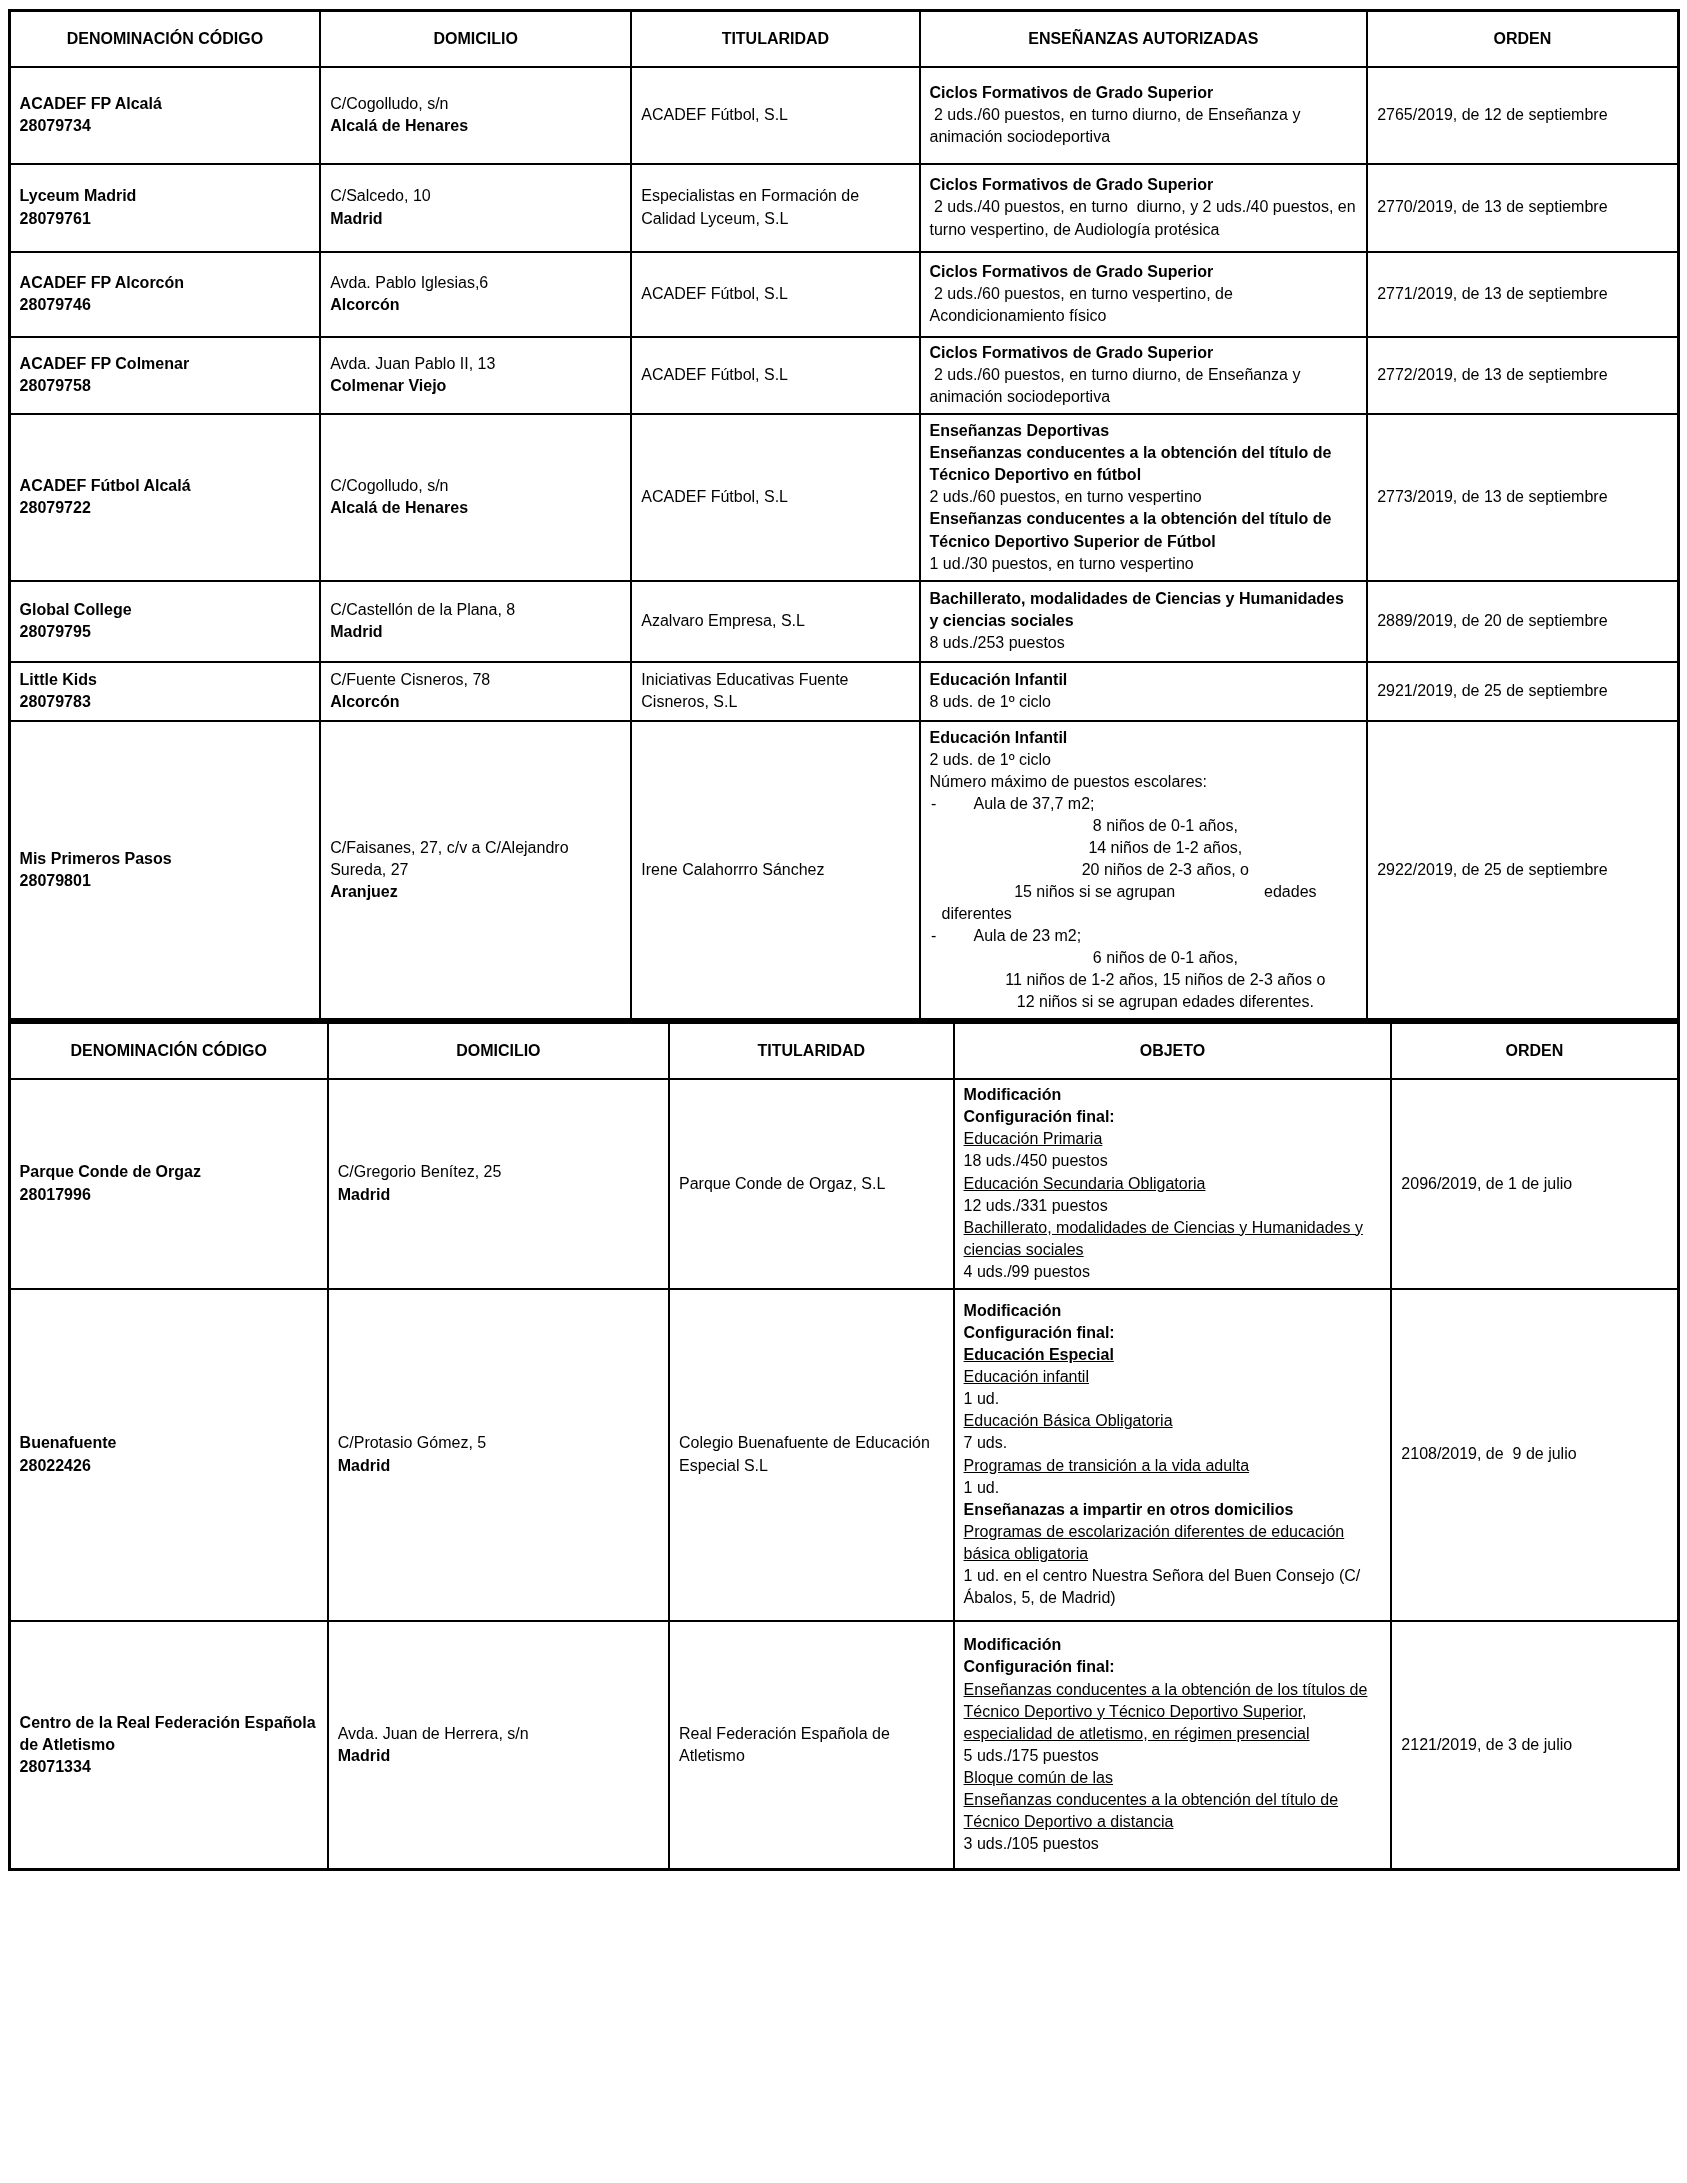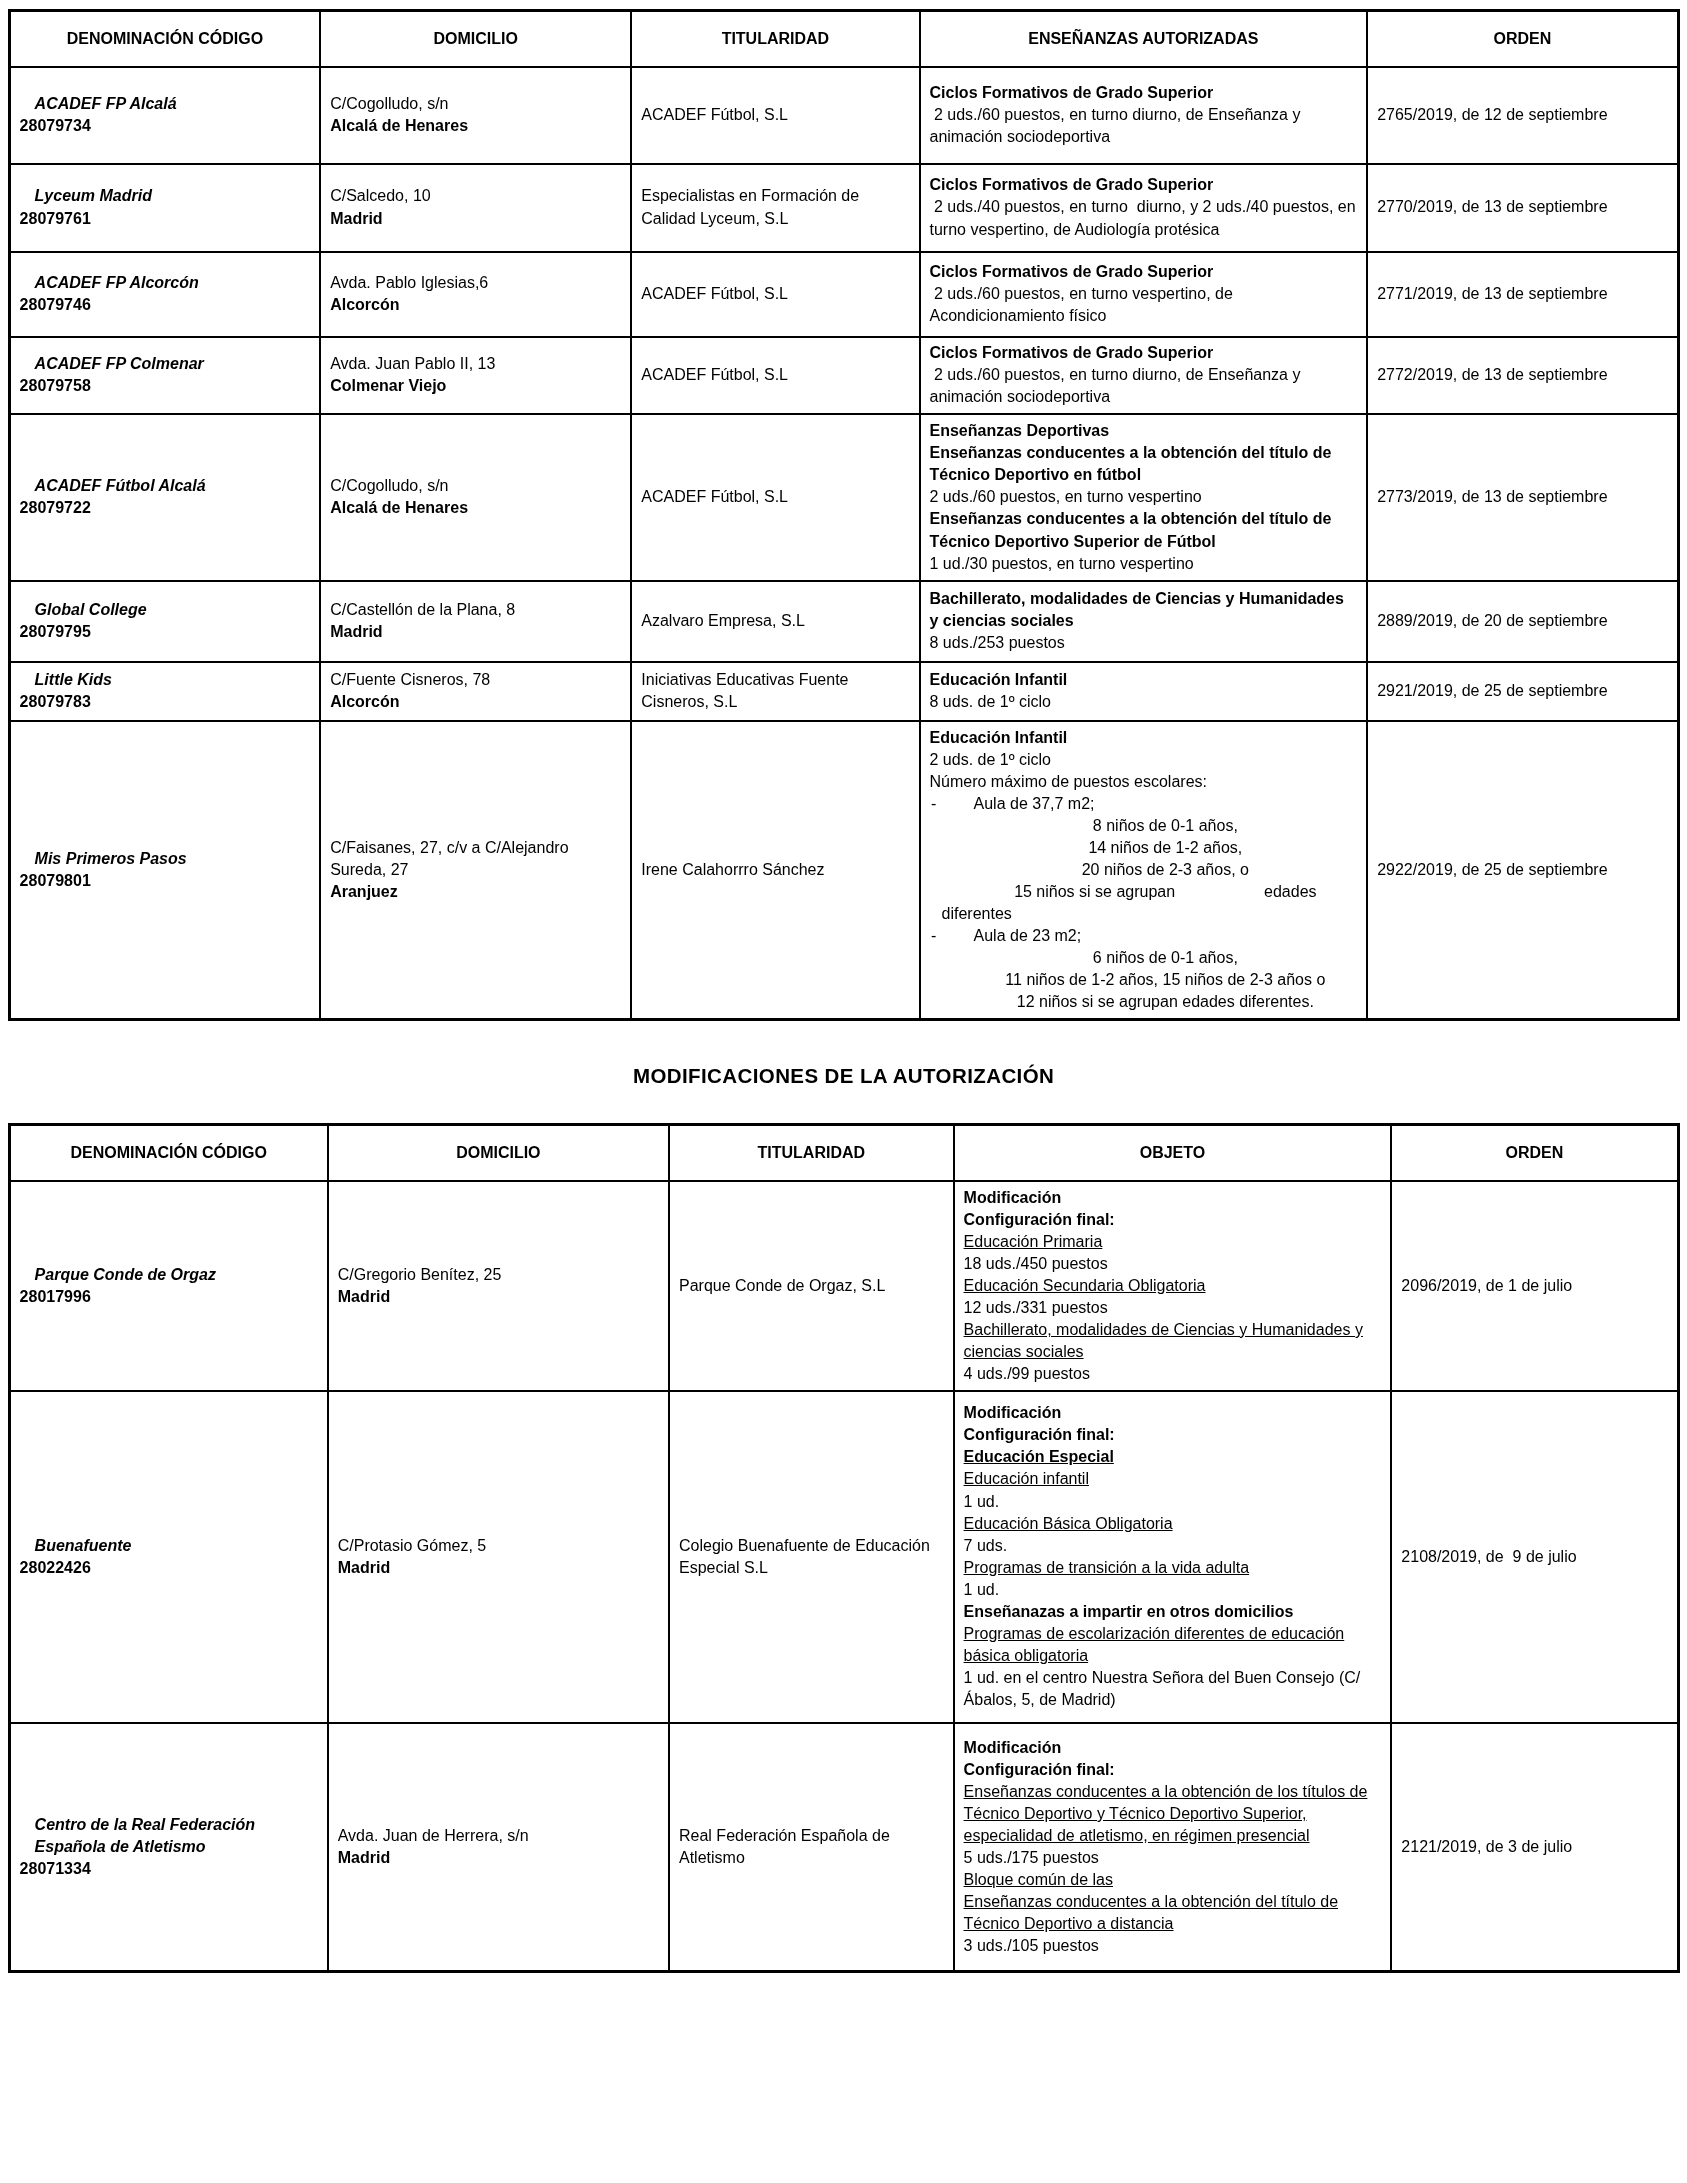--- a/index.html
+++ b/index.html
@@ -17,21 +17,21 @@
     border:3px solid #000;
   }
   th,td{
     border:2.3px solid #000;
     vertical-align:middle;
     padding:4.6px 9px;
     overflow:hidden;
     text-align:left;
   }
   th{font-weight:bold;text-align:center;padding:3px 23px;}
-  .den-name{font-weight:bold;font-style:italic;margin-left:15px;}
+  .den-name{font-weight:bold;}
   .den-code{font-weight:bold;}
   .mun{font-weight:bold;}
   .ln{}
   .txt.b{font-weight:bold;}
   .txt.u{text-decoration:underline;}
   .ind1{padding-left:44px;text-align:center;}
   .ind2{padding-left:12px;}
   .dashln{position:relative;padding-left:44px;}
   .dash-mark{position:absolute;left:1.5px;top:0;}
   .section-title{
@@ -236,21 +236,20 @@
               <div class="ln ind1"><span class="txt">11 niños de 1-2 años, 15 niños de 2-3 años o</span></div>
               <div class="ln ind1"><span class="txt">12 niños si se agrupan edades diferentes.</span></div>
             </td>
             <td>
               <div>2922/2019, de 25 de septiembre</div>
             </td>
           </tr>
         </tbody>
       </table>
     </div>
-  <div class="section-title">MODIFICACIONES DE LA AUTORIZACIÓN</div>
   <div id="table2-mount">
       <table>
         <colgroup>
           <col style="width: 19.09%;">
           <col style="width: 20.45%;">
           <col style="width: 17.05%;">
           <col style="width: 26.23%;">
           <col style="width: 17.18%;">
         </colgroup>
         <thead>

